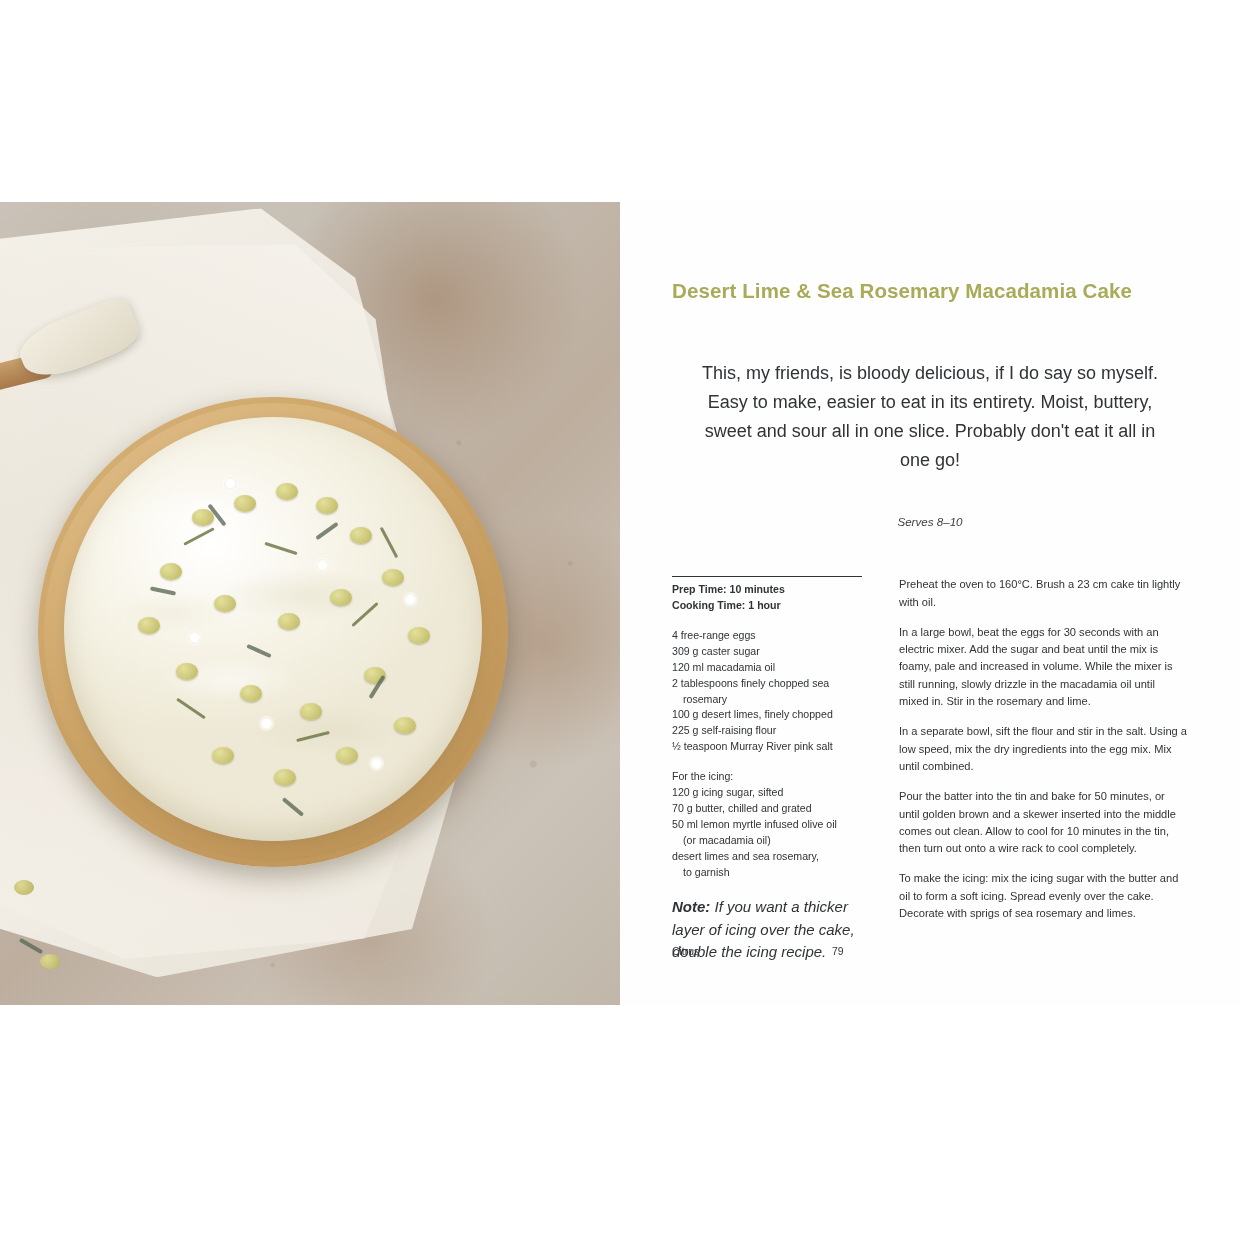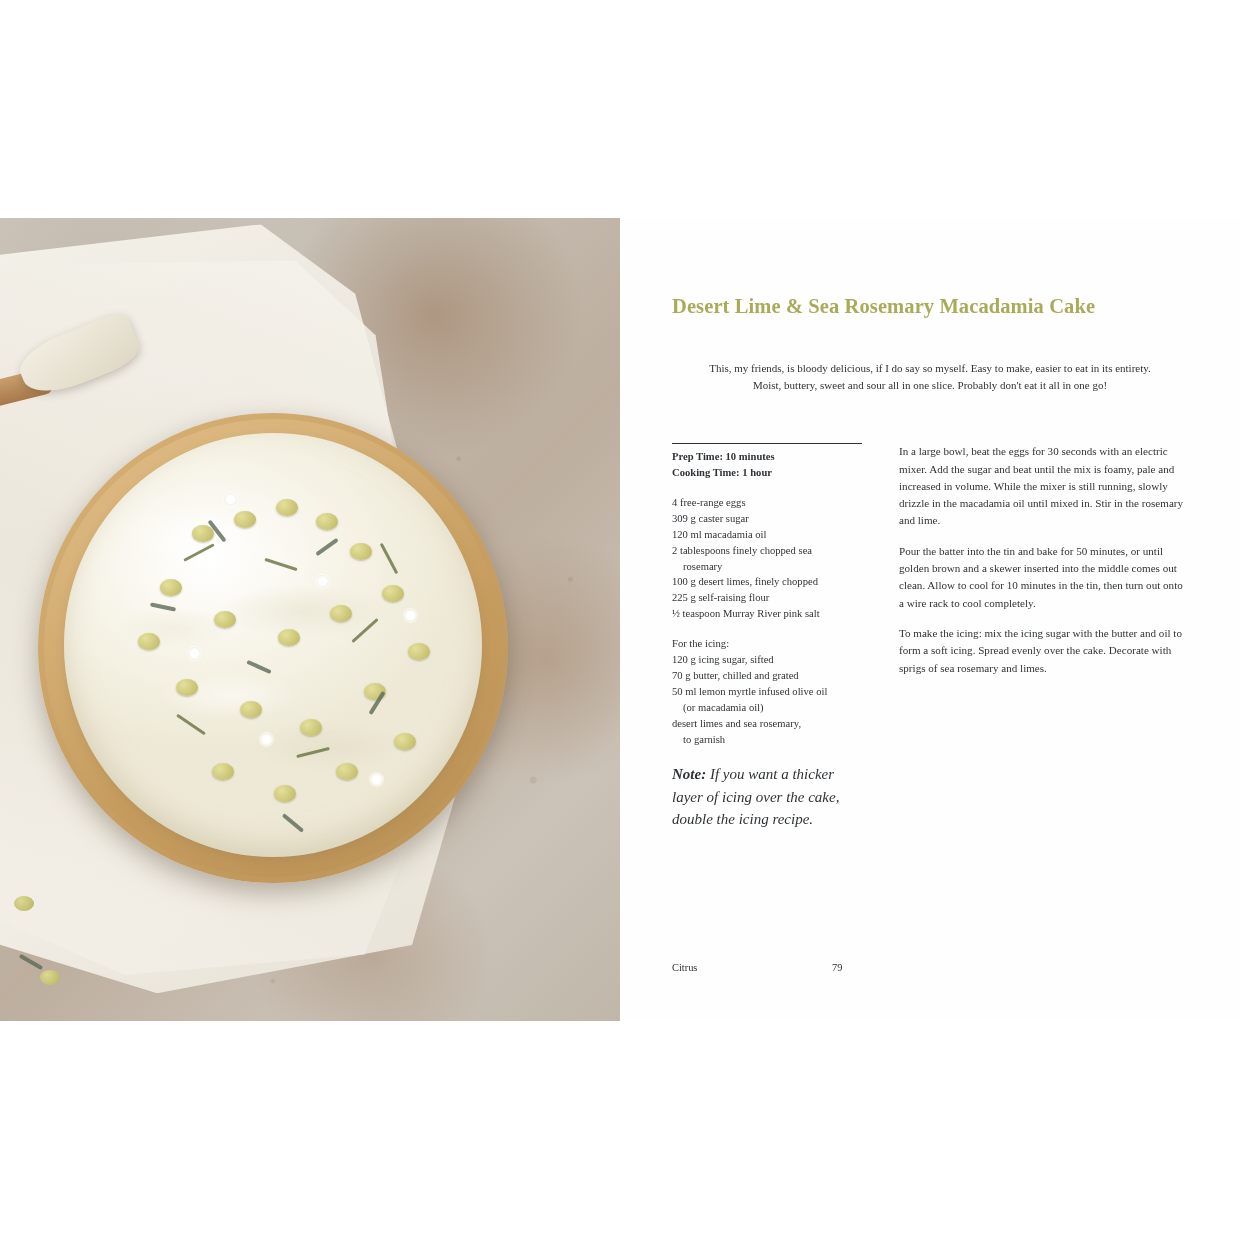--- a/index.html
+++ b/index.html
@@ -9,26 +9,25 @@
   }
   body {
     width: 1240px;
     height: 1240px;
     font-family: "Liberation Sans", sans-serif;
     overflow: hidden;
   }
   .spread {
     position: absolute;
     left: 0;
-    top: 218px;
+    top: 202px;
     width: 1240px;
     height: 803px;
     background: #ffffff;
     display: flex;
-    font-family: Liberation Serif, serif;
   }
 
   
   .photo-page {
     position: relative;
     width: 620px;
     height: 803px;
     overflow: hidden;
     background: #cfc9bf;
   }
@@ -191,24 +190,24 @@
   }
   .recipe-title {
     margin-top: 76px;
     font-size: 20.5px;
     line-height: 1.25;
     font-weight: 700;
     color: #a9ab59;
     letter-spacing: .1px;
   }
   .recipe-intro {
-    margin: 40px auto 0;
+    margin: 55px auto 0;
     width: 470px;
     text-align: center;
-    font-size: 11px;
+    font-size: 18px;
     line-height: 1.62;
     color: #2f3336;
   }
   .serves {
     margin-top: 40px;
     text-align: center;
     font-size: 11.6px;
     font-style: italic;
     color: #3a3e41;
   }
@@ -324,20 +323,21 @@
     <div class="stray" style="left:14px; top:678px;"></div>
     <div class="stray" style="left:40px; top:752px;"></div>
     <div class="herb dark" style="left:18px; top:742px; transform:rotate(30deg)"></div>
 
   </div>
 
   <div class="recipe-page">
     <div class="recipe-inner">
       <div class="recipe-title">Desert Lime &amp; Sea Rosemary Macadamia Cake</div>
       <div class="recipe-intro">This, my friends, is bloody delicious, if I do say so myself. Easy to make, easier to eat in its entirety. Moist, buttery, sweet and sour all in one slice. Probably don't eat it all in one go!</div>
+      <div class="serves">Serves 8–10</div>
 
       <div class="columns">
         <div class="col-left">
           <div class="times">
             <div>Prep Time: 10 minutes</div>
             <div>Cooking Time: 1 hour</div>
           </div>
 
           <div class="ing-block">
             <div>4 free-range eggs</div>
@@ -359,21 +359,23 @@
             <div>desert limes and sea rosemary,</div>
             <div class="ind">to garnish</div>
           </div>
 
           <div class="note">
             <b>Note:</b><span> If you want a thicker layer of icing over the cake, double the icing recipe.</span>
           </div>
         </div>
 
         <div class="col-right method">
+          <p>Preheat the oven to 160°C. Brush a 23 cm cake tin lightly with oil.</p>
           <p>In a large bowl, beat the eggs for 30 seconds with an electric mixer. Add the sugar and beat until the mix is foamy, pale and increased in volume. While the mixer is still running, slowly drizzle in the macadamia oil until mixed in. Stir in the rosemary and lime.</p>
+          <p>In a separate bowl, sift the flour and stir in the salt. Using a low speed, mix the dry ingredients into the egg mix. Mix until combined.</p>
           <p>Pour the batter into the tin and bake for 50 minutes, or until golden brown and a skewer inserted into the middle comes out clean. Allow to cool for 10 minutes in the tin, then turn out onto a wire rack to cool completely.</p>
           <p>To make the icing: mix the icing sugar with the butter and oil to form a soft icing. Spread evenly over the cake. Decorate with sprigs of sea rosemary and limes.</p>
         </div>
       </div>
     </div>
 
     <div class="footer">
       <div class="chapter">Citrus</div>
       <div class="pageno">79</div>
     </div>

